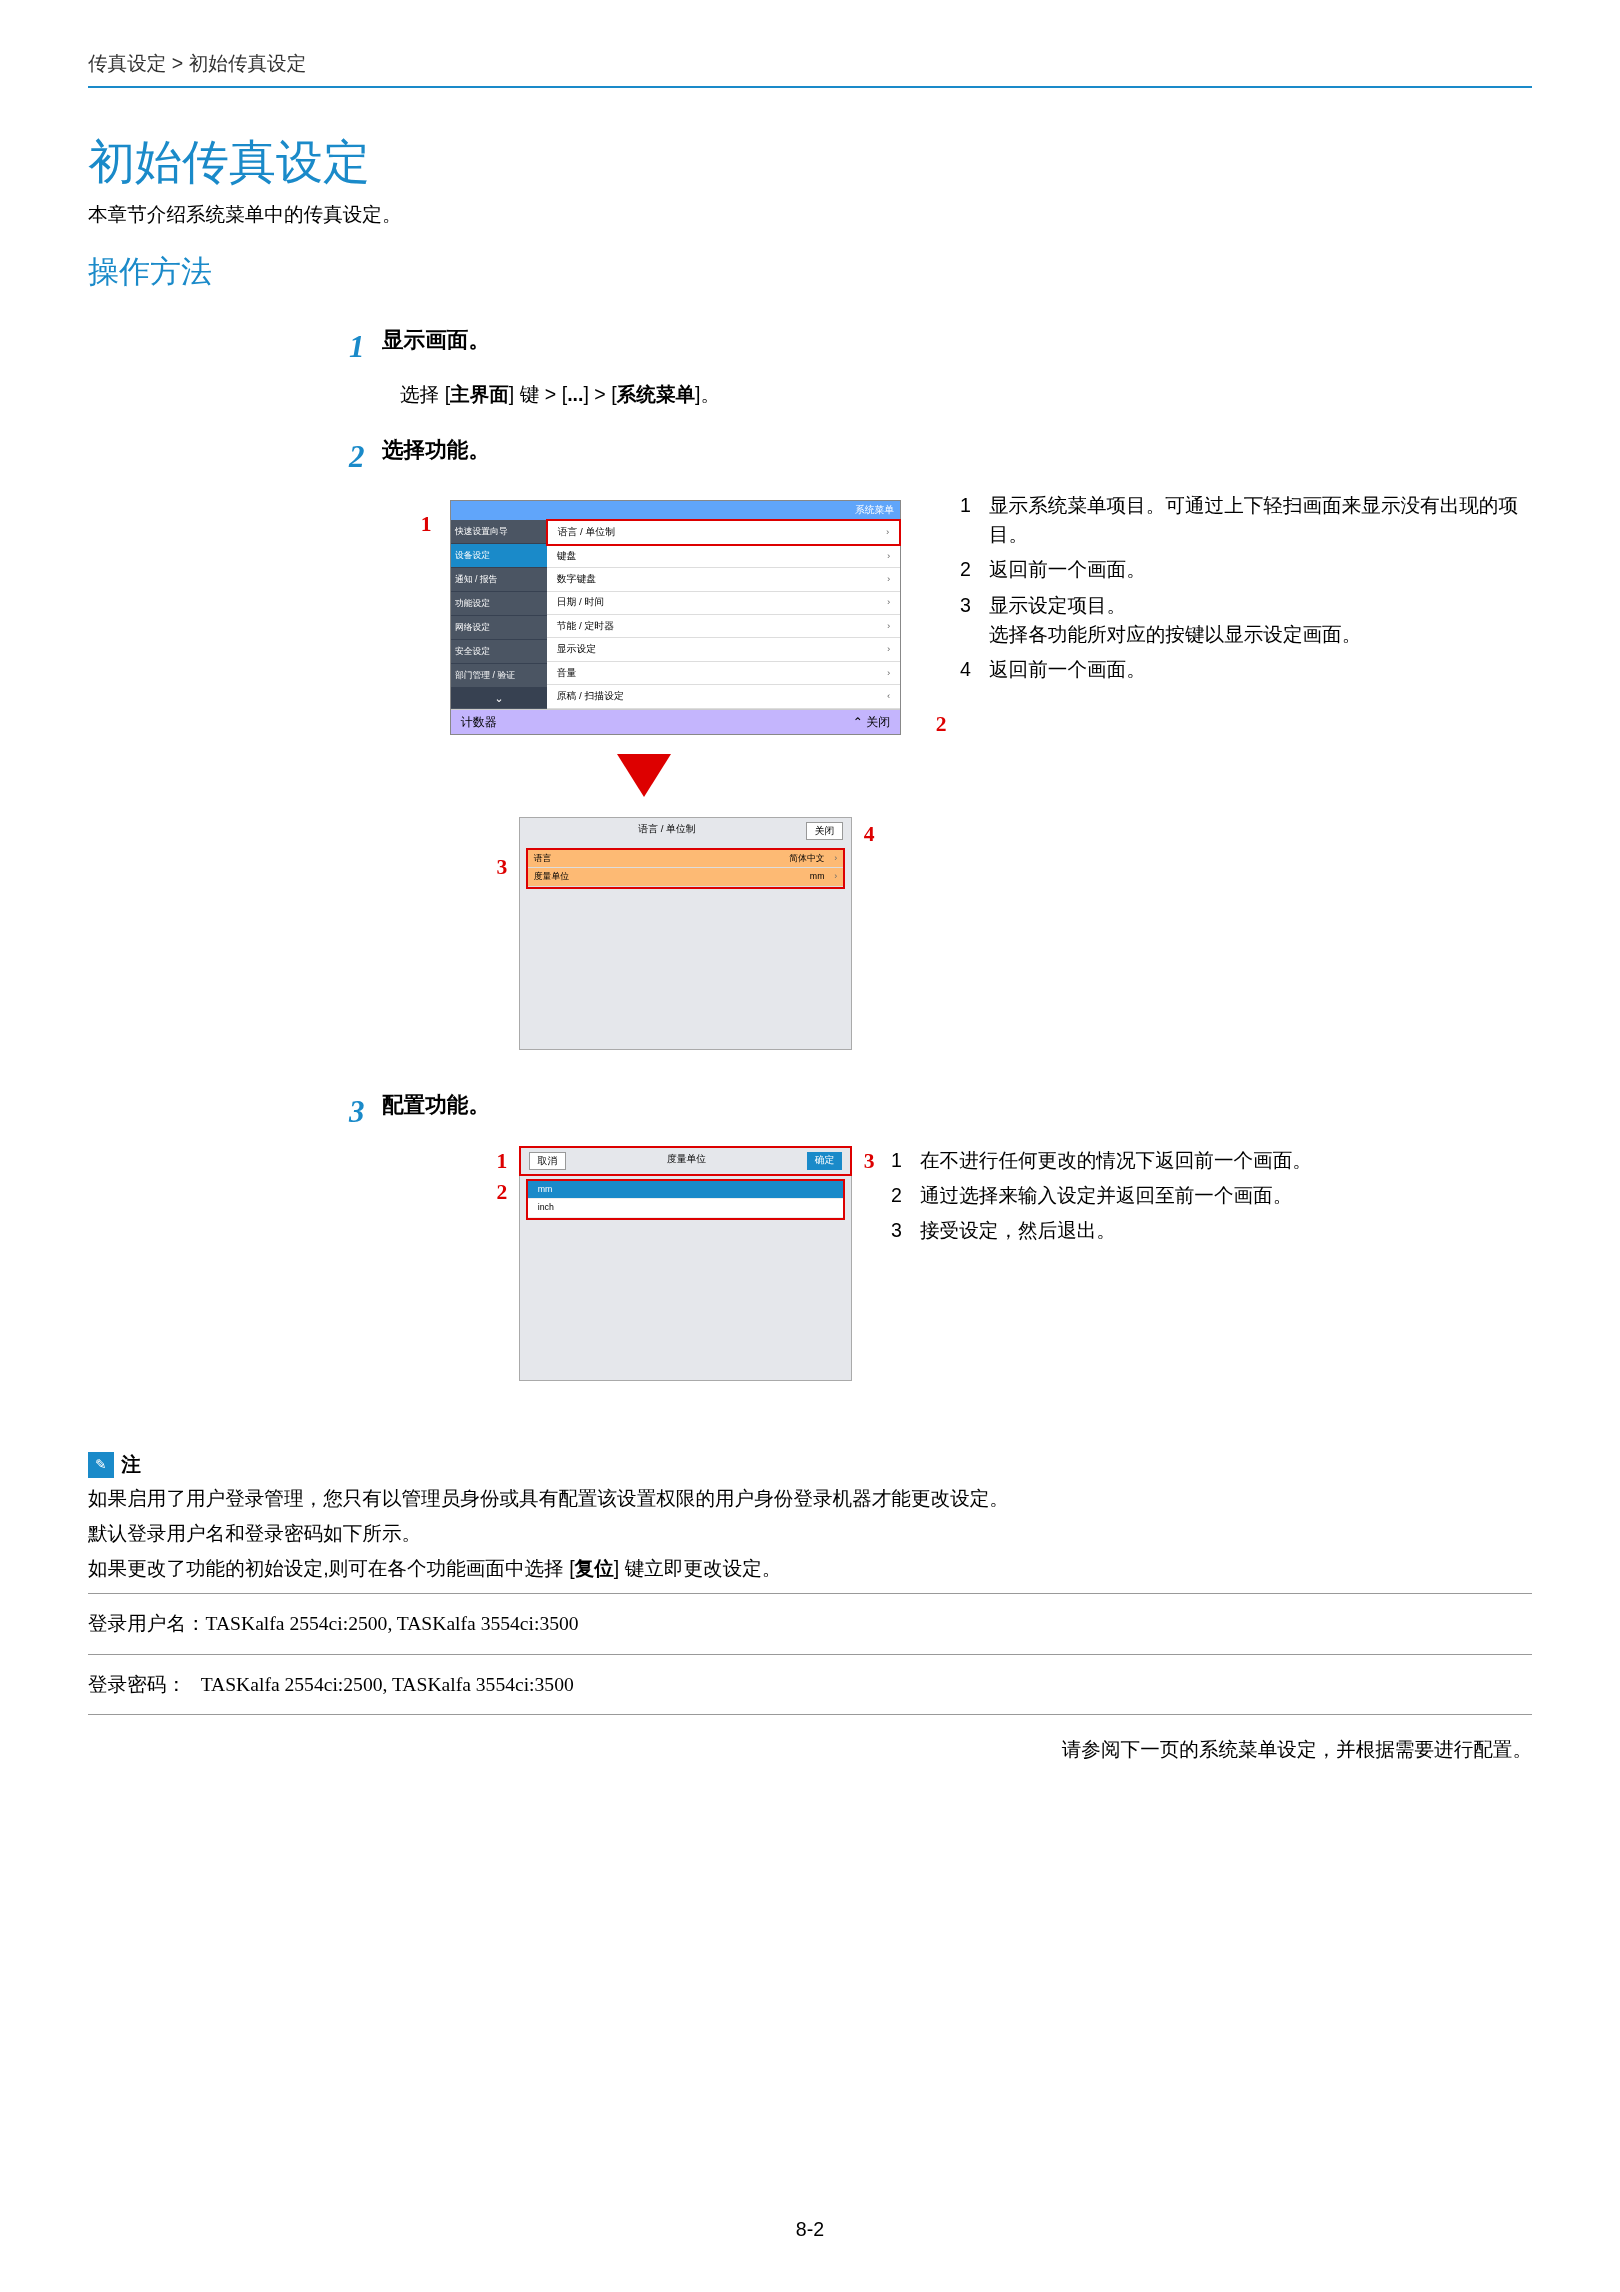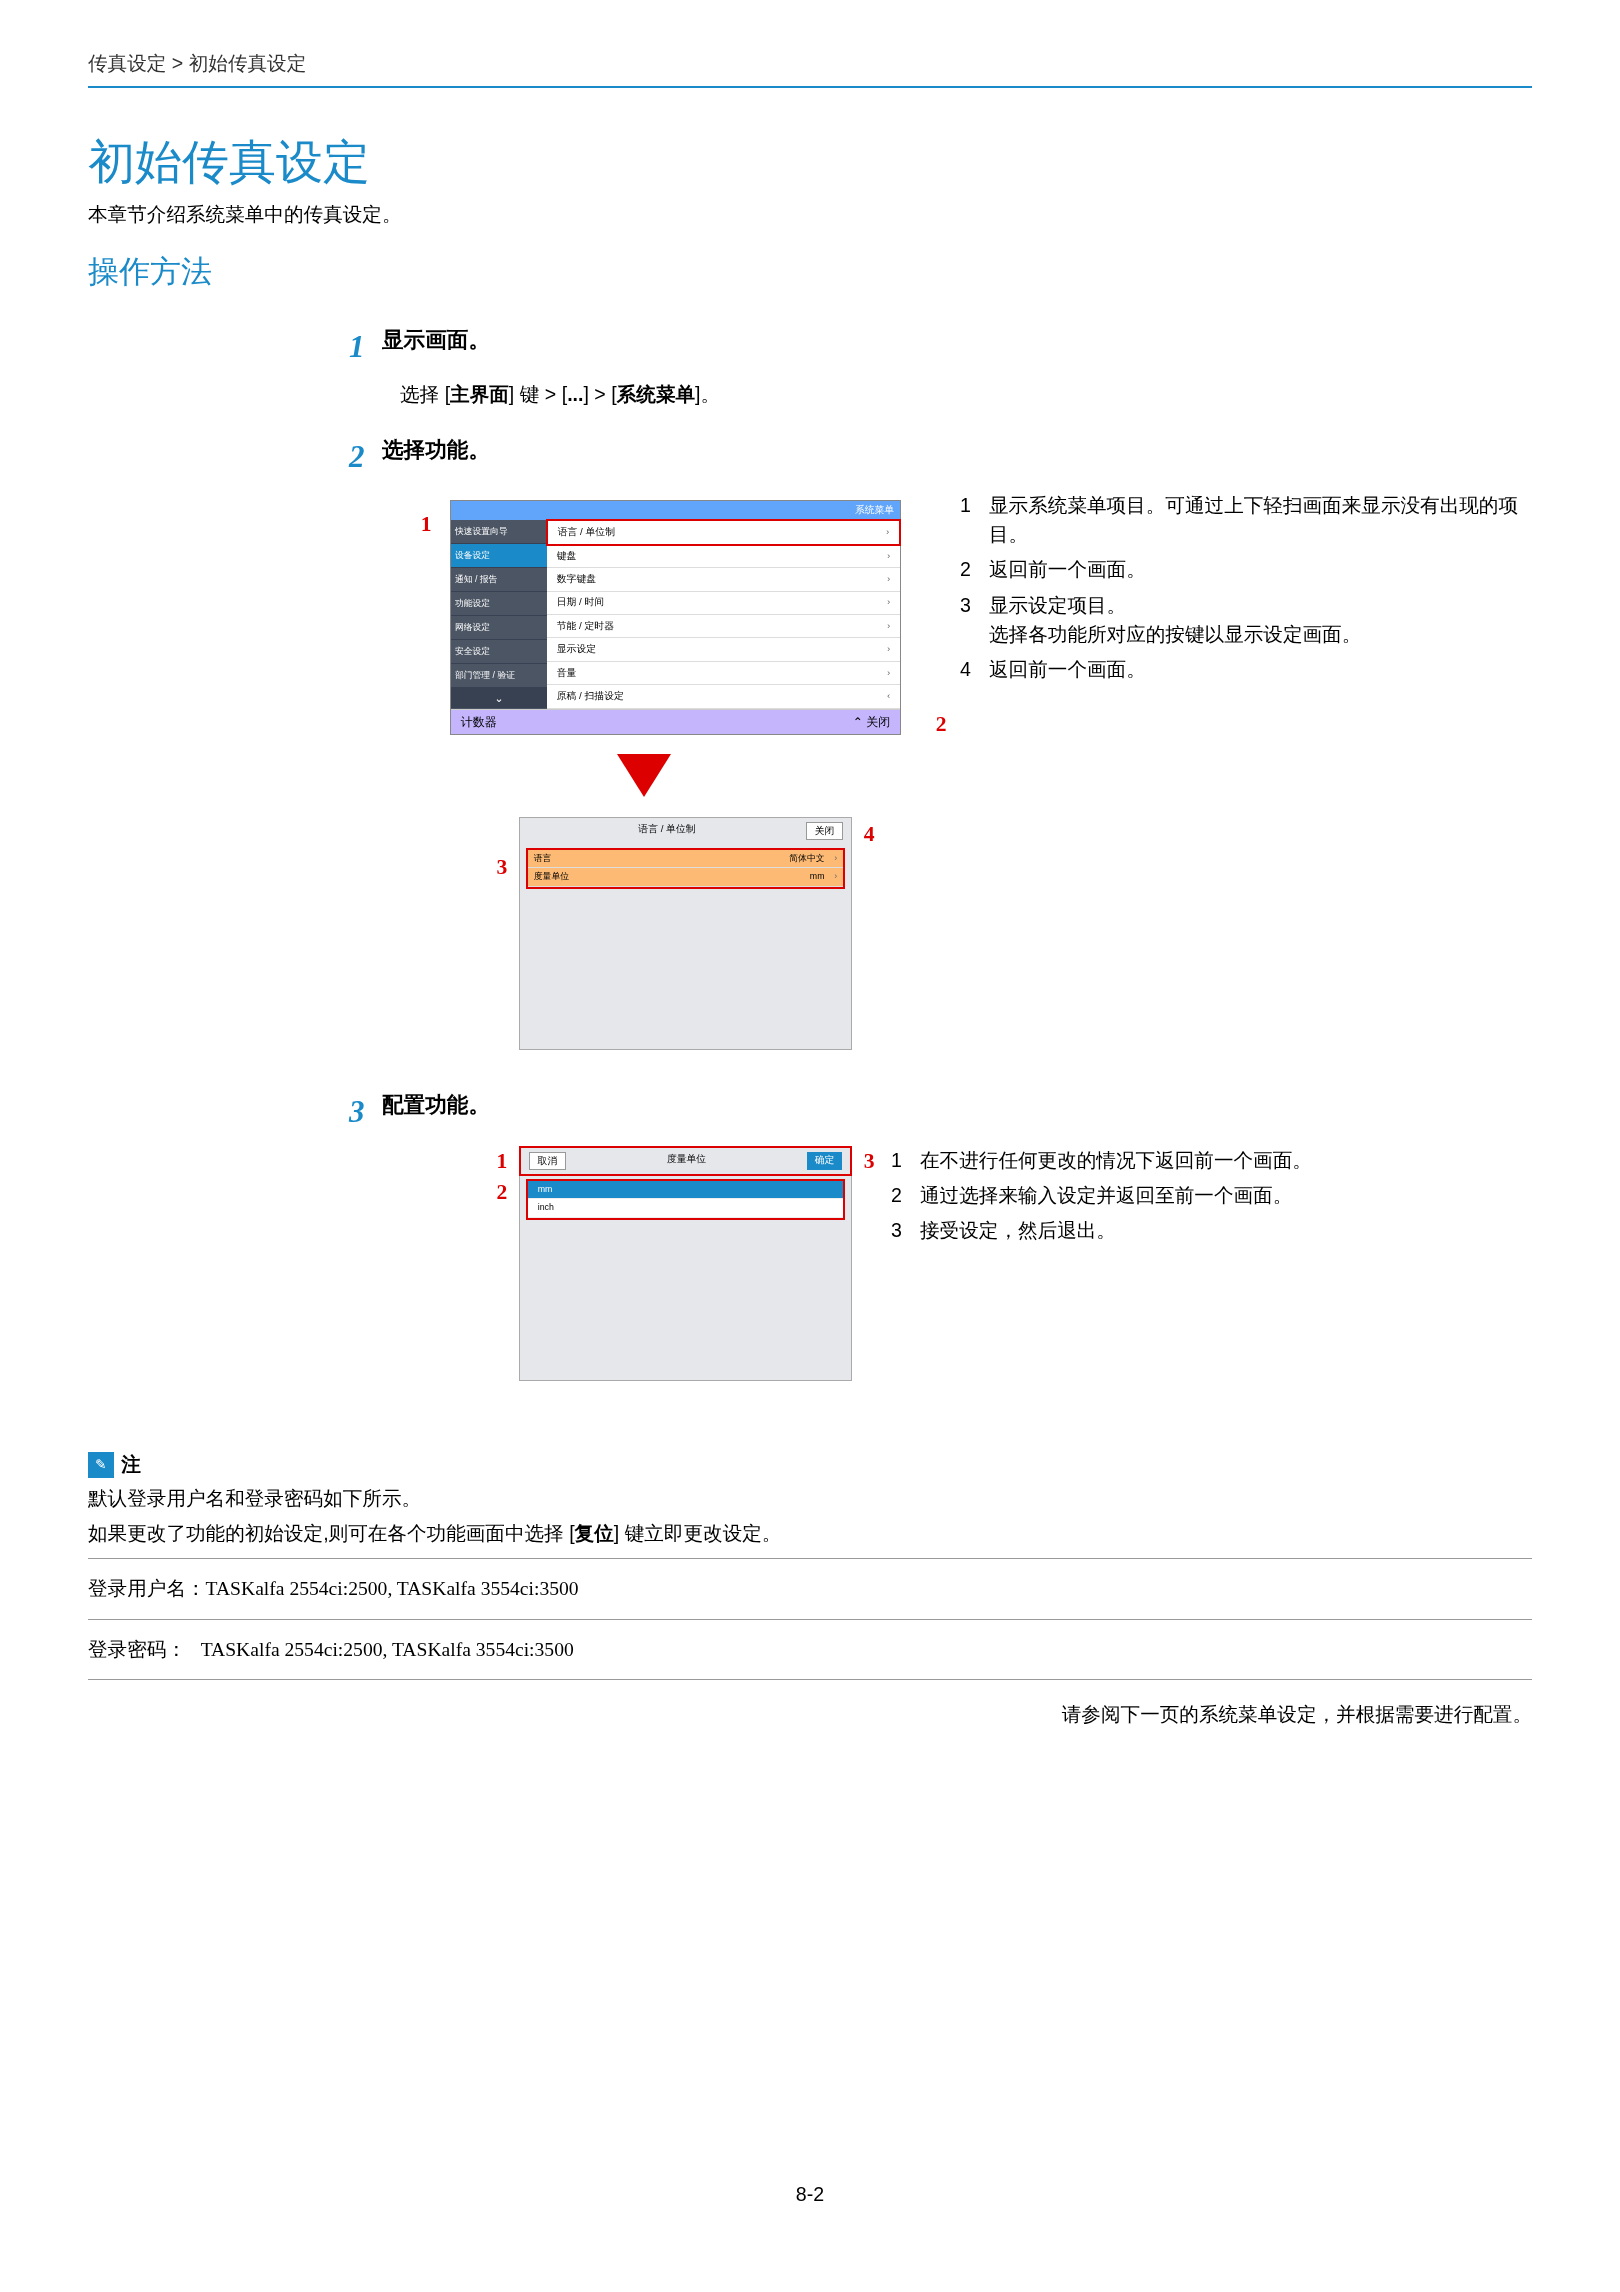--- a/index.html
+++ b/index.html
@@ -269,20 +269,21 @@
       </div>
   </div>
 </div>
 
 <div class="note-box">
   <div class="note-head">
     <span class="note-icon">✎</span>
     <span class="note-label">注</span>
   </div>
   <div class="note-body">
+    <p>如果启用了用户登录管理，您只有以管理员身份或具有配置该设置权限的用户身份登录机器才能更改设定。</p>
     <p>默认登录用户名和登录密码如下所示。</p>
     <p>
       <span>如果更改了功能的初始设定,则可在各个功能画面中选择 [</span><b>复位</b><span>] 键立即更改设定。</span>
     </p>
     <div class="thin-hr"></div>
     <div class="login-row">
       <span>登录用户名：</span><span>TASKalfa 2554ci:2500, TASKalfa 3554ci:3500</span>
     </div>
     <div class="thin-hr"></div>
     <div class="login-row">

